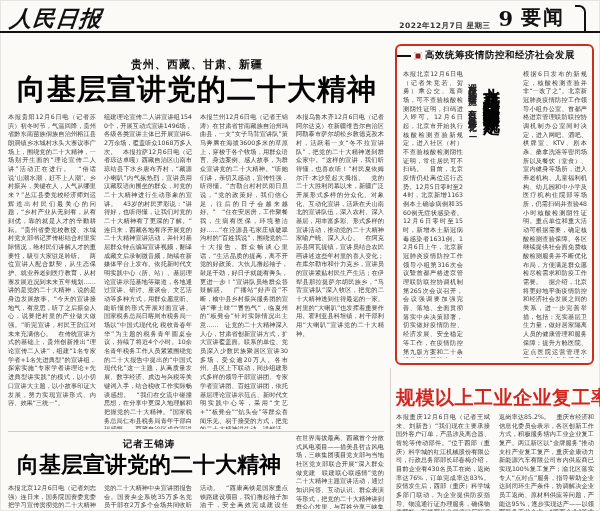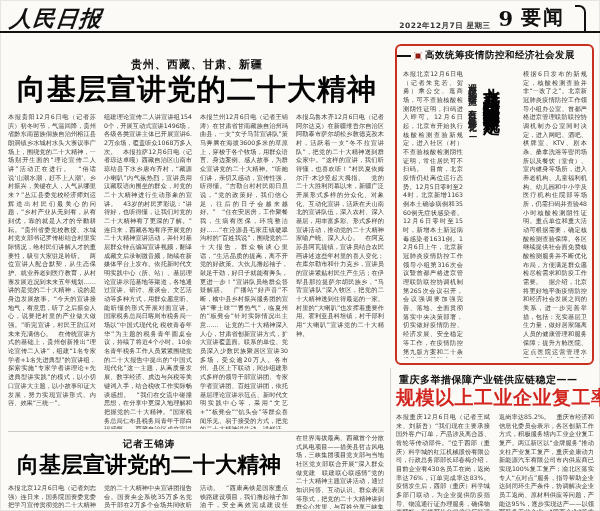--- a/index.html
+++ b/index.html
@@ -103,21 +103,20 @@
       <span class="eyebrow-dash"></span>
       <span class="eyebrow-icon"></span>
       <span class="eyebrow-text">高效统筹疫情防控和经济社会发展</span>
     </div>
     <div class="bodycol box-left-col">本报北京12月6日电（记者朱竞若、贺勇）乘公交、逛商场，可不查验核酸检测阴性证明，扫码进入即可。12月6日起，北京市开始执行核酸检测查验新规定，进入社区（村）不查验核酸检测阴性证明，常住居民可不扫码。　目前，北京疫情仍处高位运行态势。12月5日零时至24时，北京新增1163例本土确诊病例和3560例无症状感染者。12月6日零时至15时，新增本土新冠病毒感染者1631例。12月6日上午，北京新冠肺炎疫情防控工作领导小组第316次会议暨首都严格进京管理联防联控协调机制第265次会议召开，会议强调要加强完善、落地、全面贯彻落实中央决策部署，切实做好疫情防控、经济发展、安全稳定等工作，在疫情防控第九版方案和二十条优化措施基础上，科学精准、因时因势优化完善防控工作，争取市民群众理解支持，最大限度减少疫情对经济社会发展的影响。</div>
     <div class="box-subhead">调整优化防控措施　有效应对疫情变化——</div>
     <div class="box-headline">北京六日起执行核酸检测查验新规定</div>
     <div class="bodycol box-right-col">根据6日发布的新规定，核酸检测查验并非“一改了之”。北京新冠肺炎疫情防控工作领导小组办公室、首都严格进京管理联防联控协调机制办公室同时决定，进入网吧、酒吧、棋牌室、KTV、剧本杀、桑拿洗浴等密闭场所以及餐饮（堂食）、室内健身等场所，进入养老机构、儿童福利机构、幼儿园和中小学及医疗机构住院部等场所，仍需扫码并查验48小时核酸检测阴性证明。重点单位和重大活动可根据需要，确定核酸检测查验保障。各区继续提供社会面免费核酸检测服务并不断优化布局，方便满足群众愿检尽检需求和防疫工作需要。　据介绍，北京将更好地平衡疫情防控和经济社会发展之间的关系，进一步完善举措，包括：充实基层卫生力量，做好居家隔离人员的健康管理和服务保障；提升方舱医院、定点医院运营管理水平，配足专业化服务力量；加强医疗救治、生活保障、心理疏导等服务供给；引导市民群众自觉承担防疫责任和义务，做自己健康的第一责任人。</div>
   </div>
 
-  <div class="cq-kicker">重庆多举措保障产业链供应链稳定——</div>
   <div class="cq-headline">
     <span>规模以上工业企业复工率达</span>
     
   </div>
   <div class="bodycol cq-c1">本报重庆12月6日电（记者王斌来、刘新吾）“我们现在主要承接国外客户订单，产品涉及离合器、齿轮等传动部件。”位于西部（重庆）科学城的红江机械股份有限公司，行政总务部部长邱春梅介绍，目前企业有430名员工在岗，返岗率达76%，订单完成率达83%。　疫情发生后，西部（重庆）科学城多部门联动，为企业提供防疫指导、物流通行证办理服务，确保物资顺畅，车辆可从公司停口厂区运输至大学城厂区，上游企业配件进厂“一路绿灯”。11月13日开始，企业开始闭环生产，订单如期交付。　统筹疫情防控和经济社会发展，重庆精准做好工业企业及产业园区疫情防控工作，坚持以龙头骨干企业为牵引，带动上下游、产供销、大中小企业协同，保障产业链、供应链稳定。截至12月4日，全市7546家规模以上工业企业中，已复工6974家，除停产企业外，复工率达97.9%，规模以上工业企业返岗员工126.6万人，</div>
   <div class="bodycol cq-c2">返岗率达85.2%。　重庆市经济和信息化委员会表示，各区创新工作方式，积极服务辖内工业企业复工复产。两江新区以“金牌服务”推动支柱产业复工复产，重庆金康动力新能源汽车有限公司市内供应商已实现100%复工复产；渝北区落实专人“点对点”服务，指导帮助企业达到闭环生产条件，协调解决企业员工返岗、原材料供应等问题，产能达95%，逐步实现达产——以领军装备工业企业、“双百企业”等龙头骨干为切入点，重庆各地“点线面”结合抓复工复产，努力实现“复产一家、带起一链、带起一片”。　“厂区就是第二社区，要努力把落下的时间抢回来，把疫情造成的损失补回来。”重庆市经济和信息化委员会相关负责人介绍，将全面对接落实国家和重庆出台的有关扶持政策，加快兑现减负、降本、融资等惠企政策，保障工业企业复产达产。</div>
 
 </div>
 
 </body></html>

